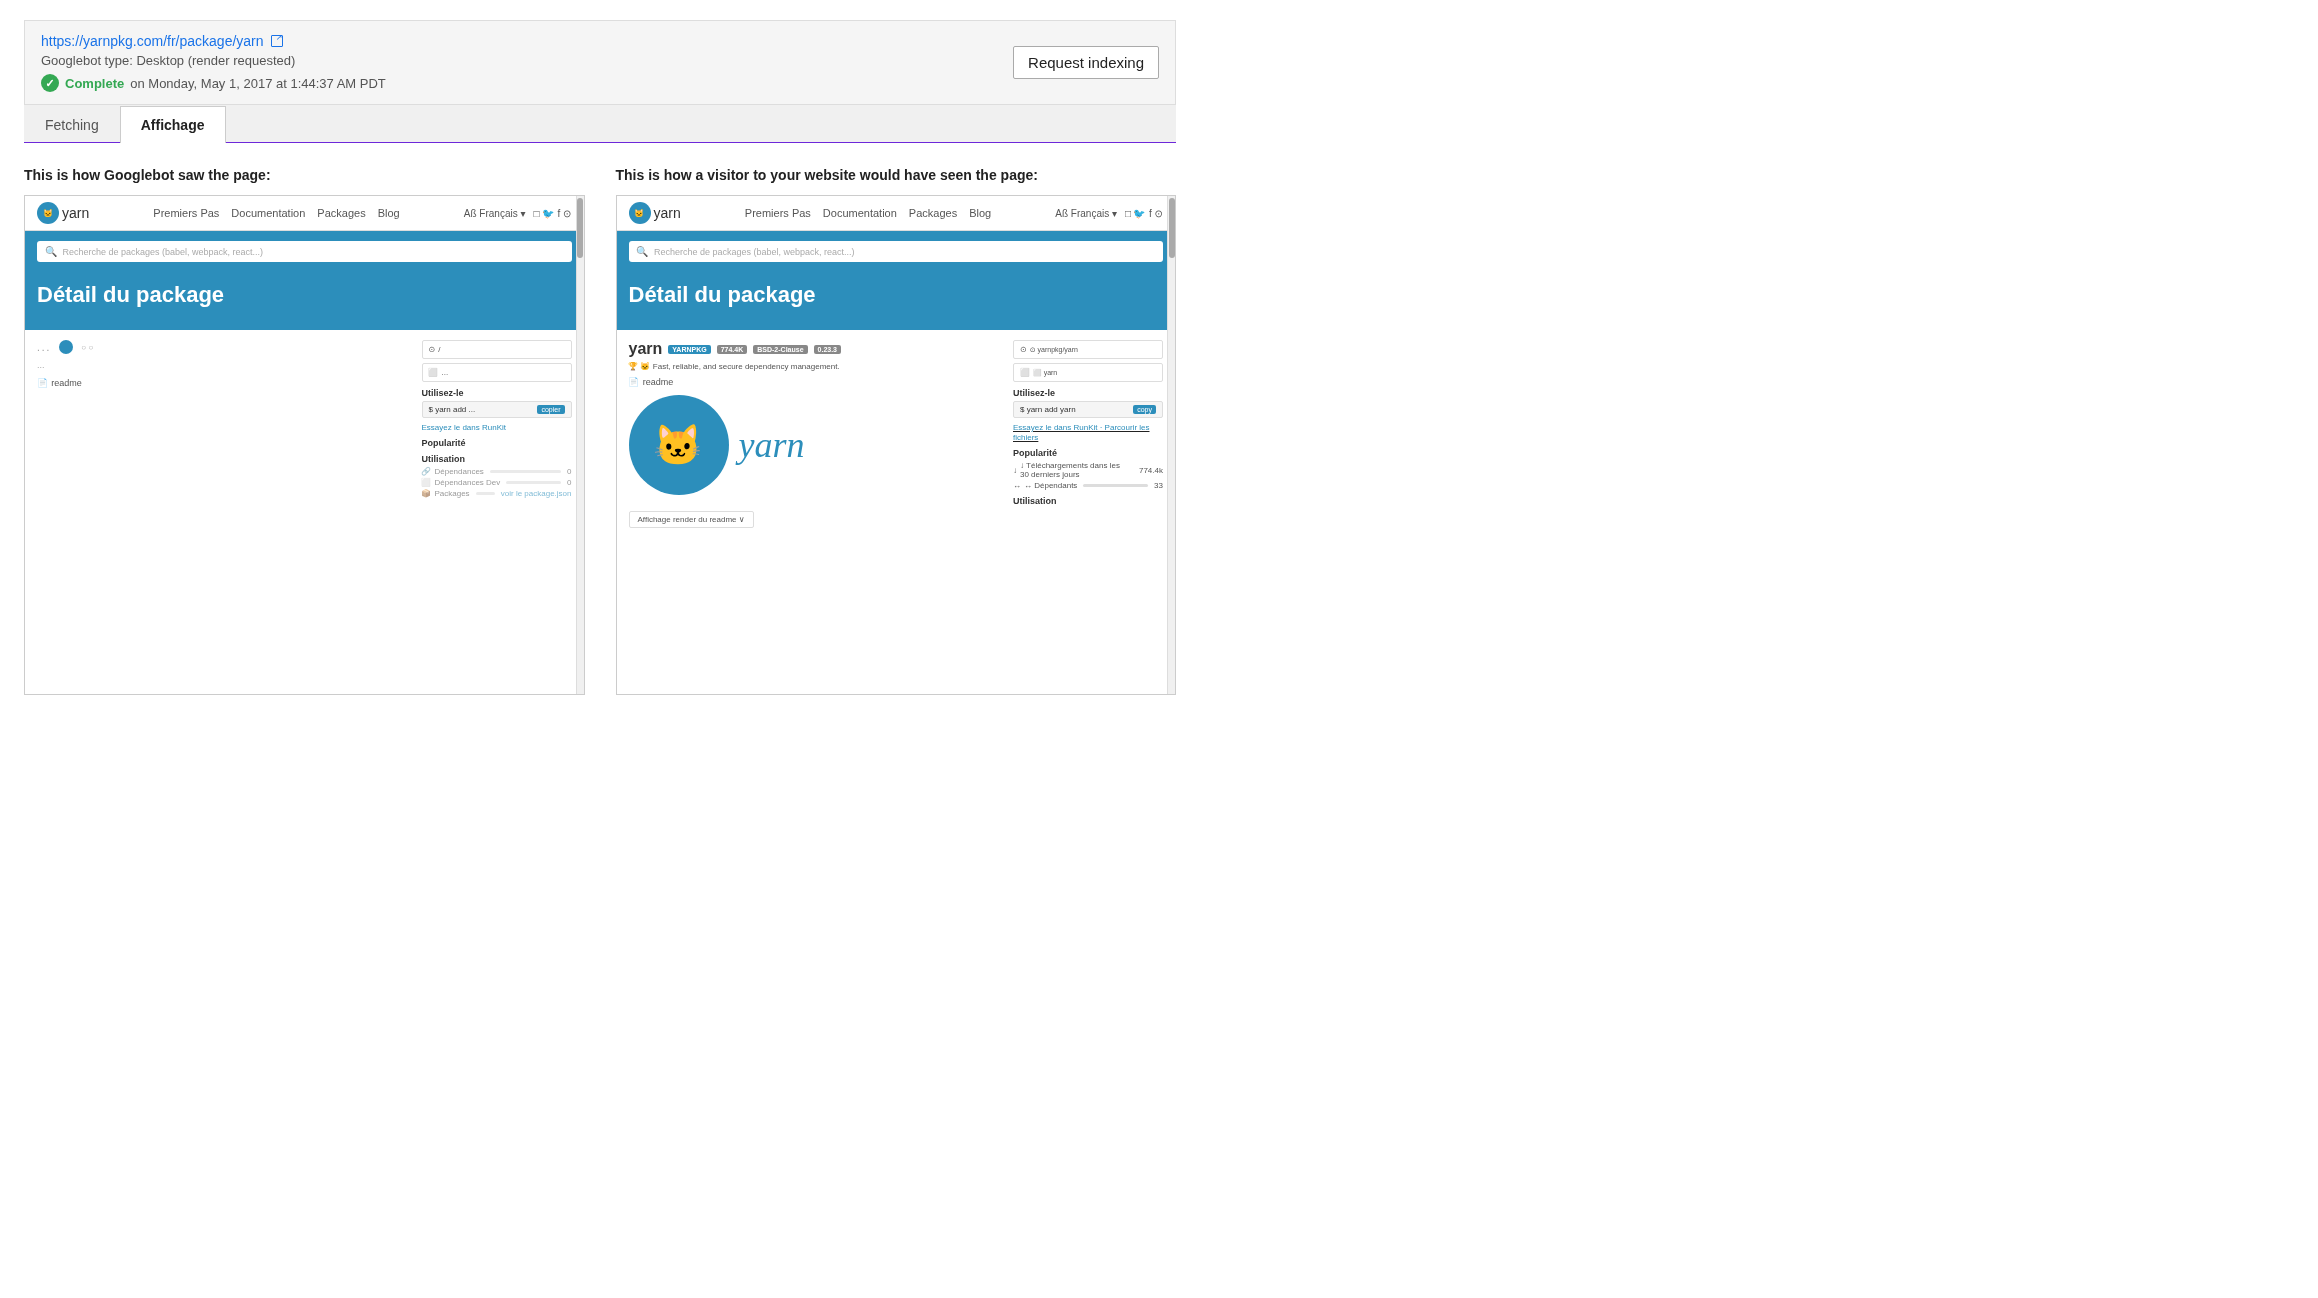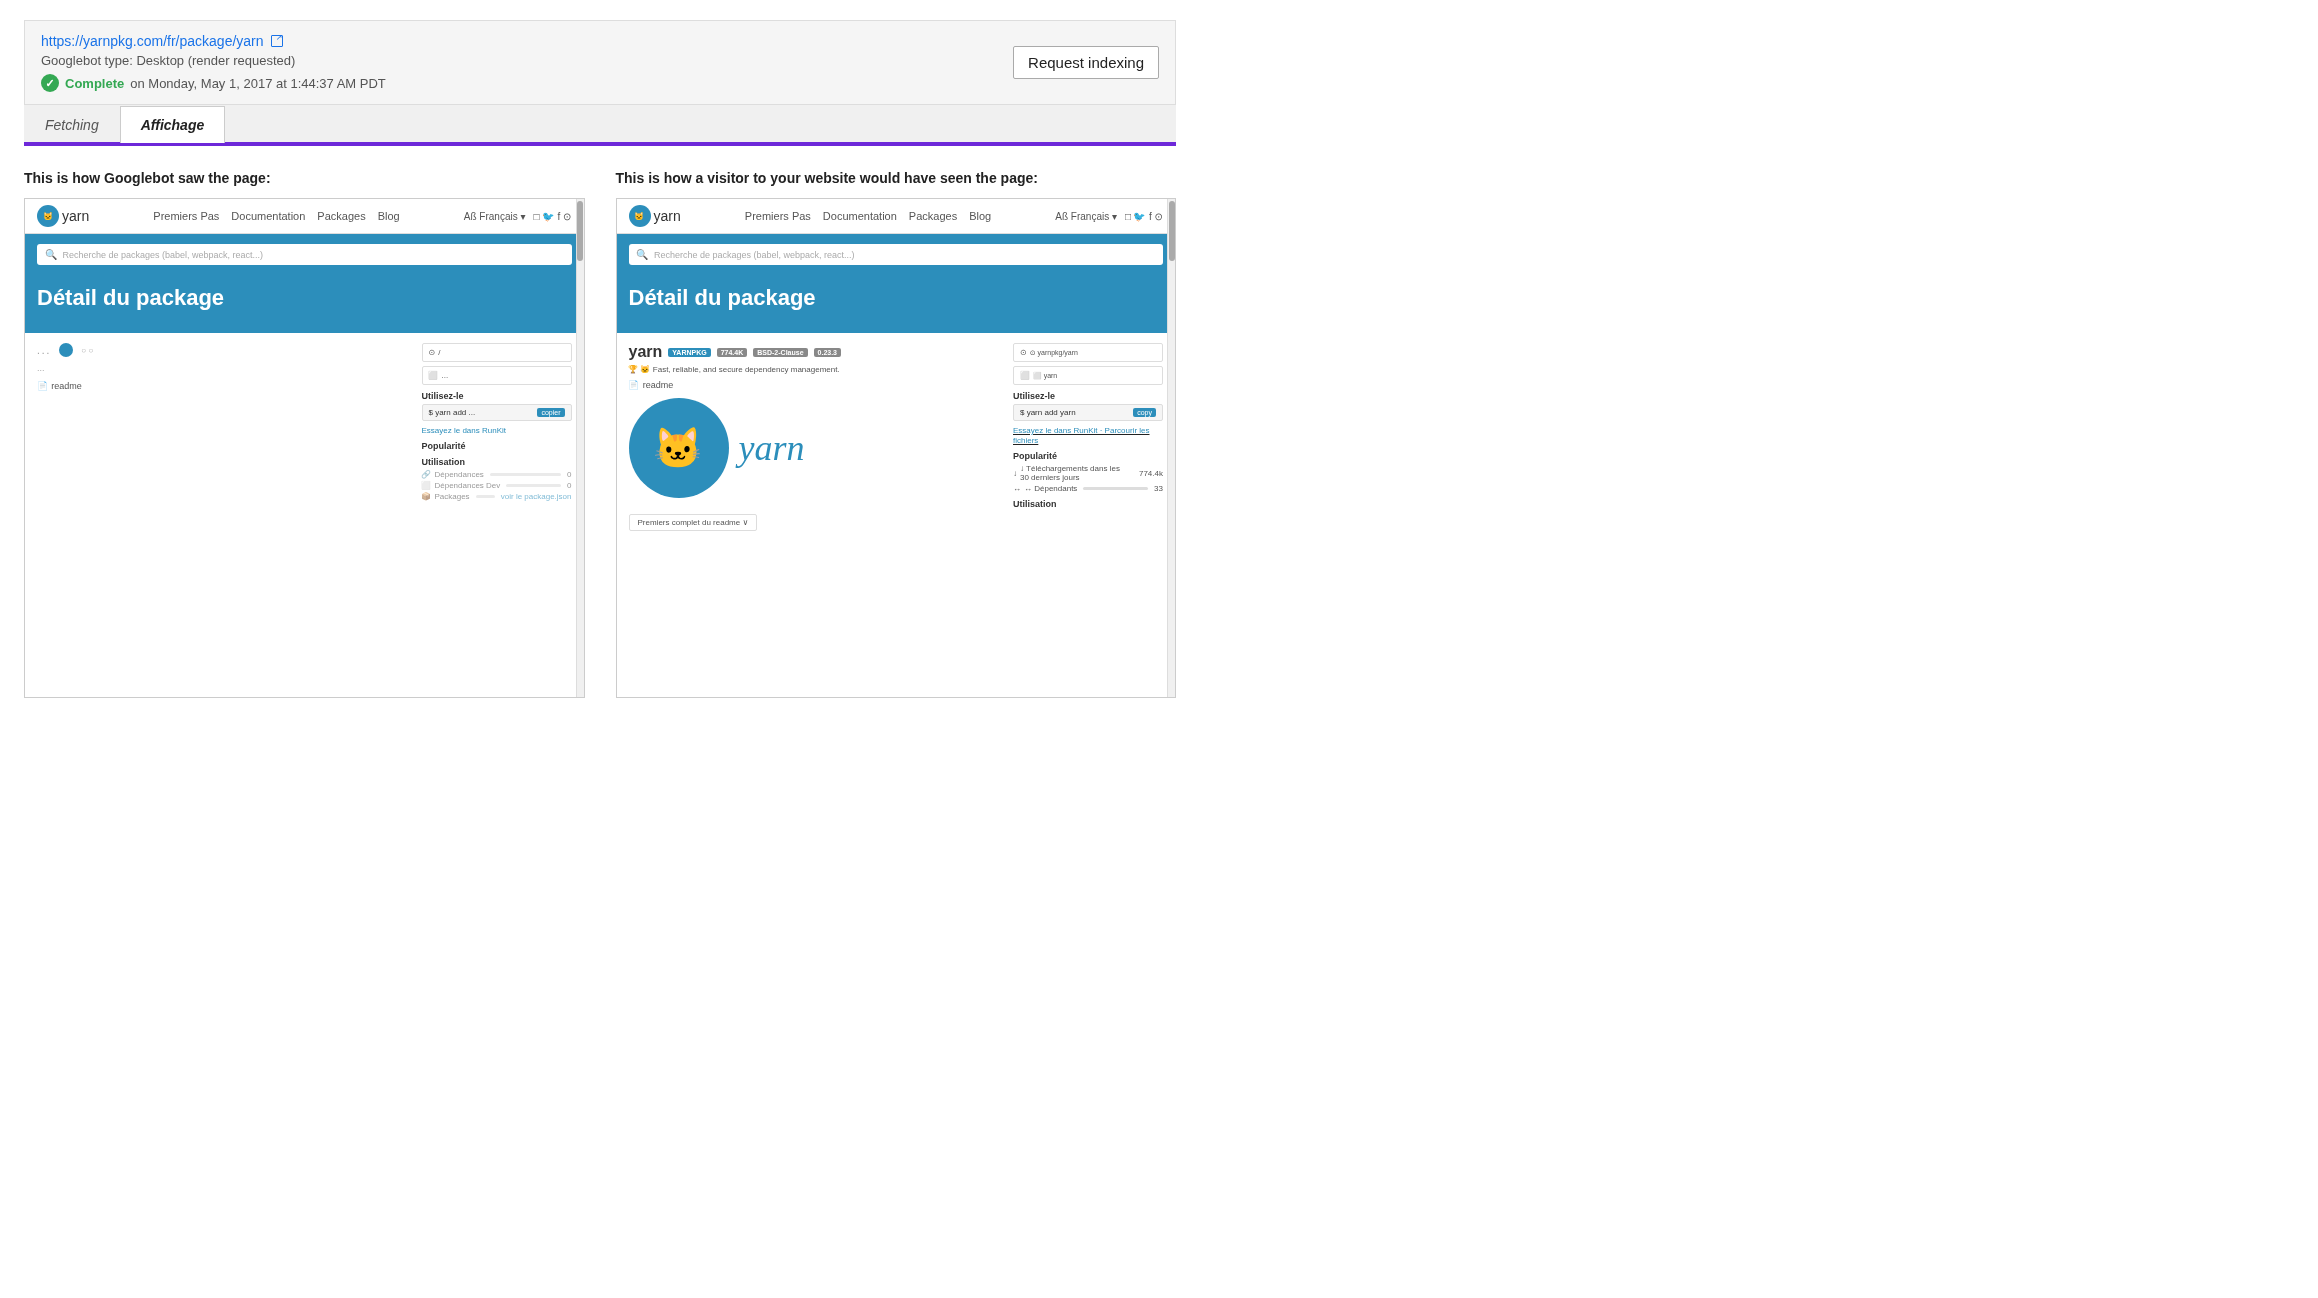--- a/index.html
+++ b/index.html
@@ -76,26 +76,25 @@
       padding: 7px 14px;
       font-size: 15px;
       cursor: pointer;
       border-radius: 2px;
       color: #222;
       white-space: nowrap;
       align-self: center;
     }
     .tabs-bar {
       background: #f0f0f0;
-      border-bottom: 4px solid #6d28d9;
+      border-bottom: 1px solid #6d28d9;
       display: flex;
       align-items: center;
       padding: 0 0 0 0;
       margin-bottom: 24px;
-      font-style: italic;
     }
     .tab {
       padding: 10px 20px;
       font-size: 14px;
       cursor: pointer;
       border: 1px solid transparent;
       border-bottom: none;
       background: transparent;
       color: #555;
       position: relative;
@@ -551,21 +550,21 @@
                 <span>readme</span>
               </div>
               <div class="yarn-readme-content-row">
                 <div class="yarn-logo-big">
                   <span class="yarn-logo-big-cat">🐱</span>
                 </div>
                 <span class="yarn-logo-text-big">yarn</span>
               </div>
               <div style="margin-top:6px;">
                 <div style="border:1px solid #ddd;border-radius:2px;padding:3px 8px;font-size:8px;color:#555;display:inline-flex;align-items:center;gap:6px;cursor:pointer;">
-                  <span>Premiers complet du readme ∨</span>
+                  <span>Affichage render du readme ∨</span>
                 </div>
               </div>
             </div>
             <div class="yarn-right-col">
               <div class="yarn-right-box">
                 <span>⊙</span>
                 <span style="font-size:7px;">⊙  yarnpkg/yarn</span>
               </div>
               <div class="yarn-right-box">
                 <span>⬜</span>

